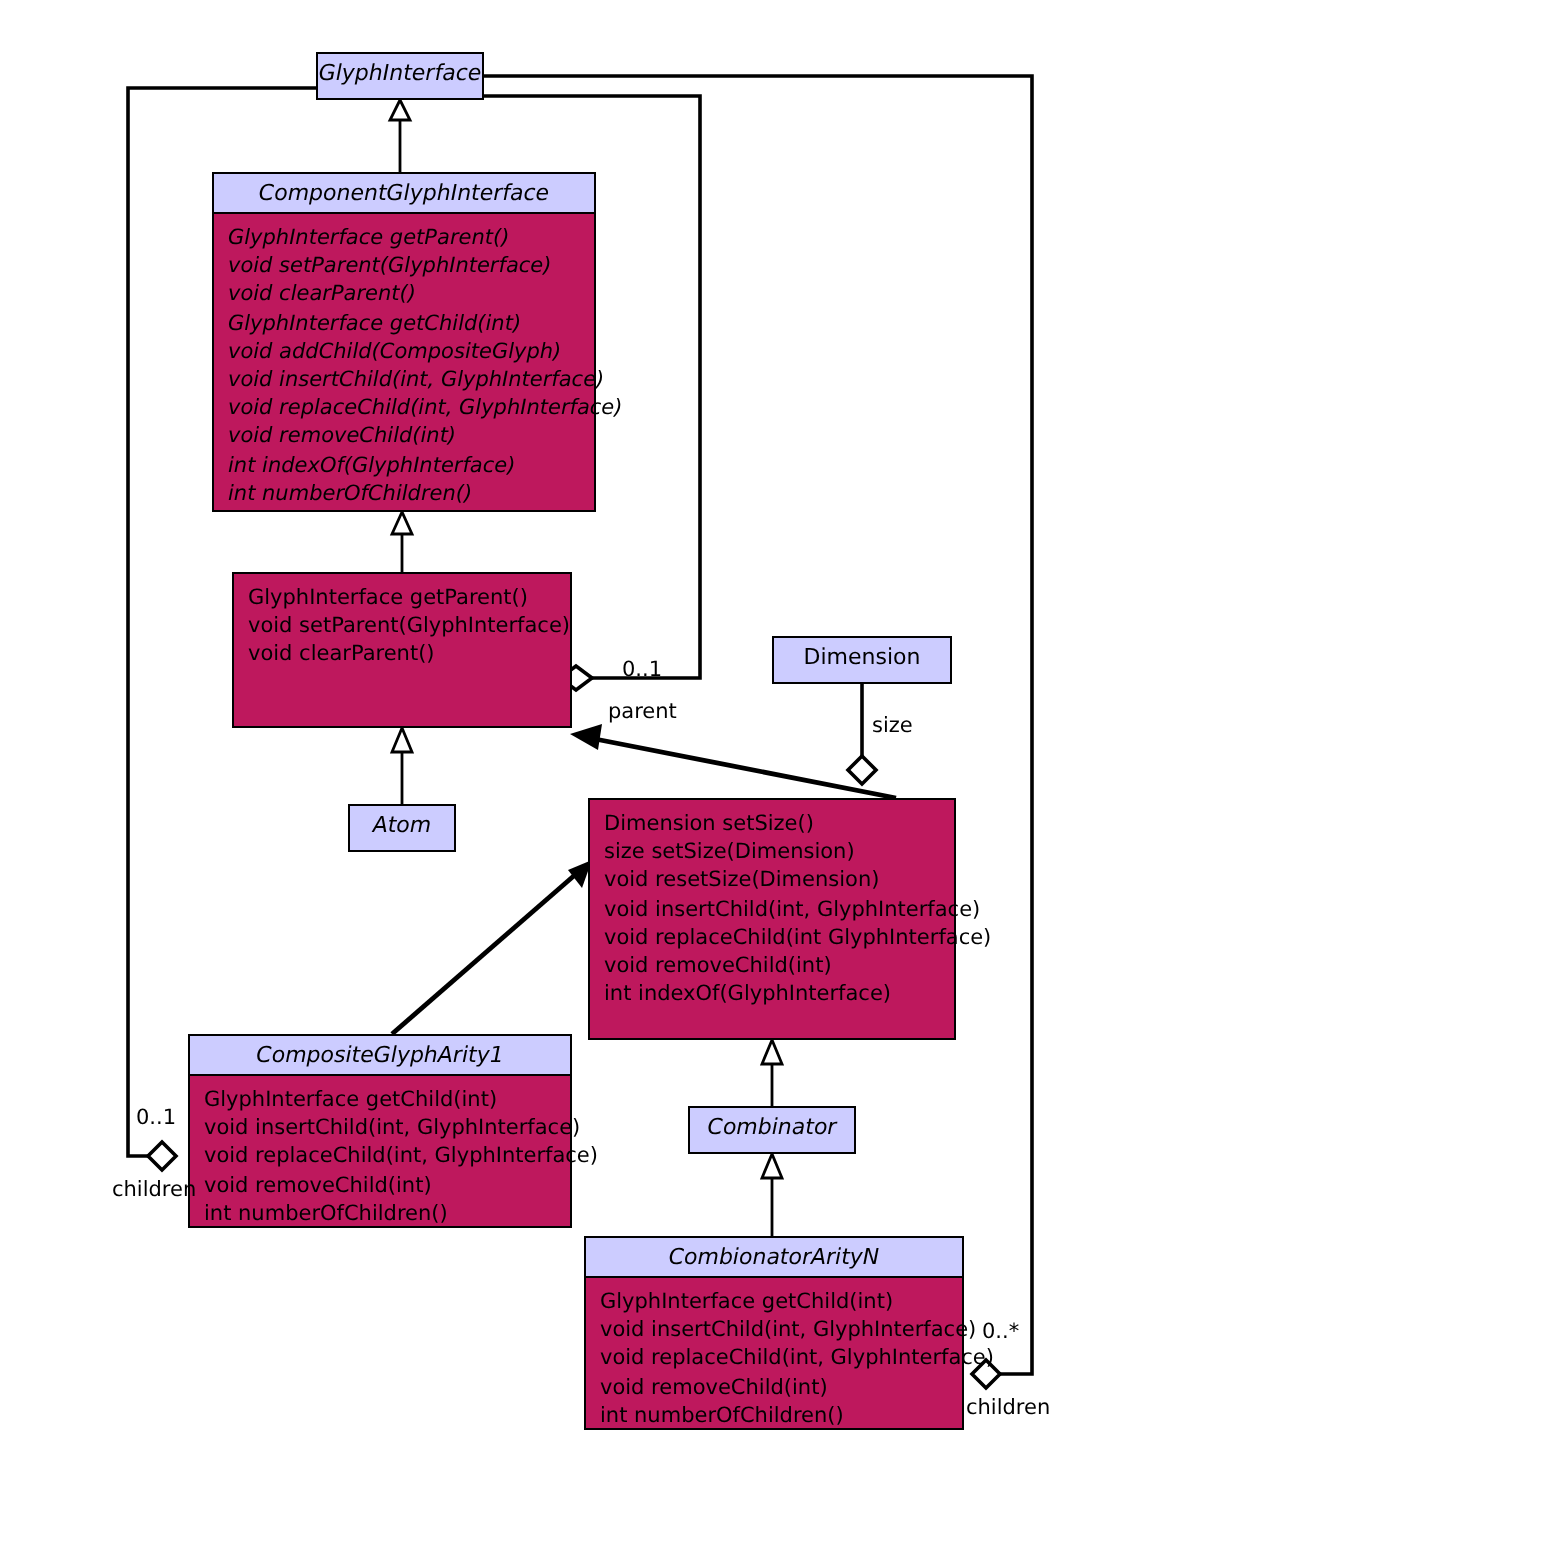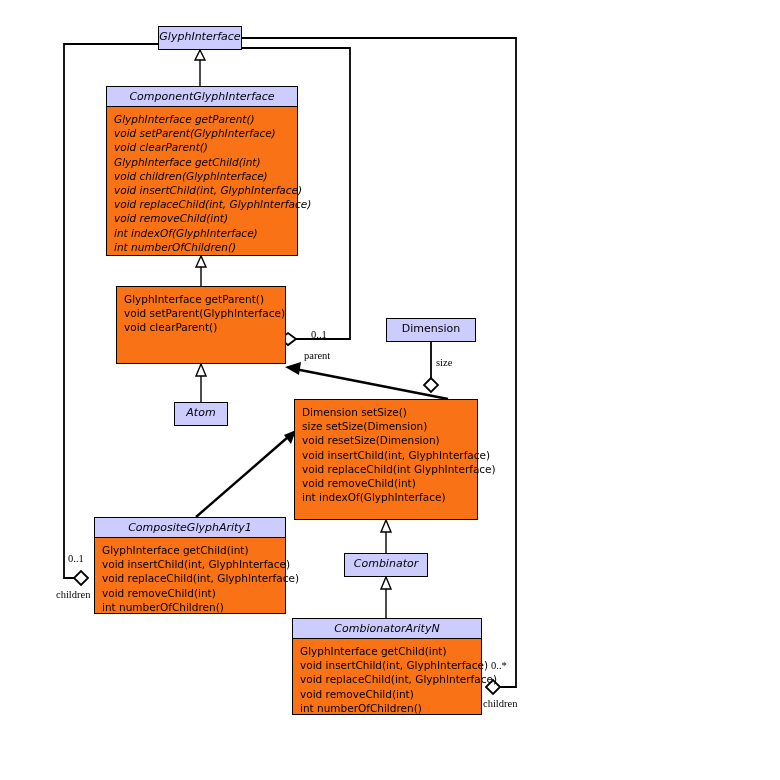--- a/index.html
+++ b/index.html
@@ -4,21 +4,21 @@
 <style>
   html,body{margin:0;padding:0;background:#ffffff;}
   body{
     width:780px;height:780px;
     font-family:"DejaVu Sans","Liberation Sans",sans-serif;
     overflow:hidden;
   }
   #diagram-root{position:relative;width:780px;height:780px;}
   svg#uml{position:absolute;left:0;top:0;width:780px;height:780px;}
 
-  .uml-class{position:absolute;box-sizing:border-box;border:1.6px solid #000;background:#f97316;}
+  .uml-class{position:absolute;box-sizing:border-box;border:1.6px solid #000;background:#be185d;}
   .uml-header{
     box-sizing:border-box;
     background:#ccccff;
     border-bottom:1.6px solid #000;
     text-align:center;
     font-style:italic;
     font-size:11px;
     line-height:19px;
     height:20px;
     color:#000;
@@ -36,21 +36,20 @@
   }
   .uml-body.italic{font-style:italic;}
   .uml-body div{white-space:nowrap;}
 
   .edge-label{
     position:absolute;
     font-size:10.5px;
     color:#000;
     white-space:nowrap;
     line-height:12px;
-    font-family:Liberation Serif, serif;
   }
 </style>
 </head>
 <body>
 
 <div id="diagram-root">
 
   <svg id="uml" viewBox="0 0 780 780" xmlns="http://www.w3.org/2000/svg">
 
     <g>
@@ -113,21 +112,21 @@
     <div class="uml-header">GlyphInterface</div>
   </div>
 
   <div class="uml-class" style="left:106px;top:86px;width:192px;height:170px;">
     <div class="uml-header">ComponentGlyphInterface</div>
     <div class="uml-body italic">
       <div>GlyphInterface getParent()</div>
       <div>void setParent(GlyphInterface)</div>
       <div>void clearParent()</div>
       <div>GlyphInterface getChild(int)</div>
-      <div>void children(GlyphInterface)</div>
+      <div>void addChild(CompositeGlyph)</div>
       <div>void insertChild(int, GlyphInterface)</div>
       <div>void replaceChild(int, GlyphInterface)</div>
       <div>void removeChild(int)</div>
       <div>int indexOf(GlyphInterface)</div>
       <div>int numberOfChildren()</div>
     </div>
   </div>
 
   <div class="uml-class" style="left:116px;top:286px;width:170px;height:78px;">
     <div class="uml-body">

